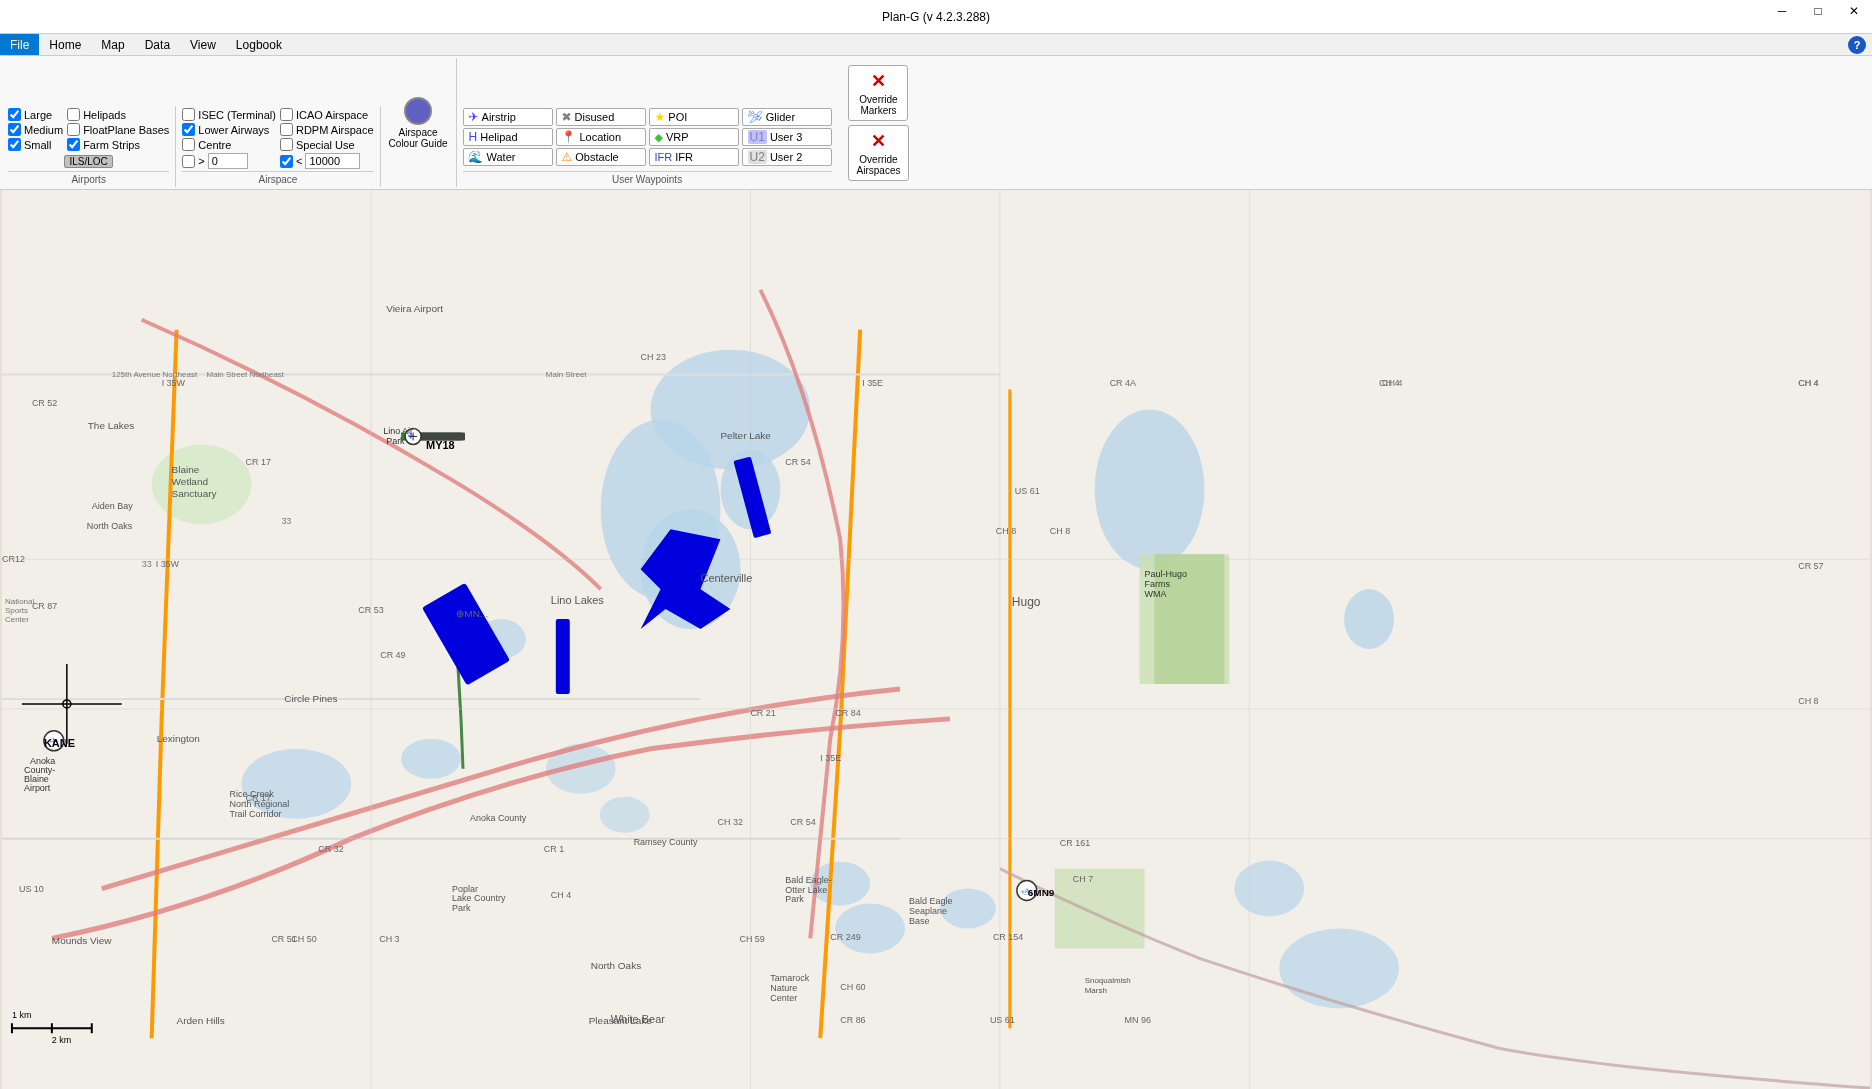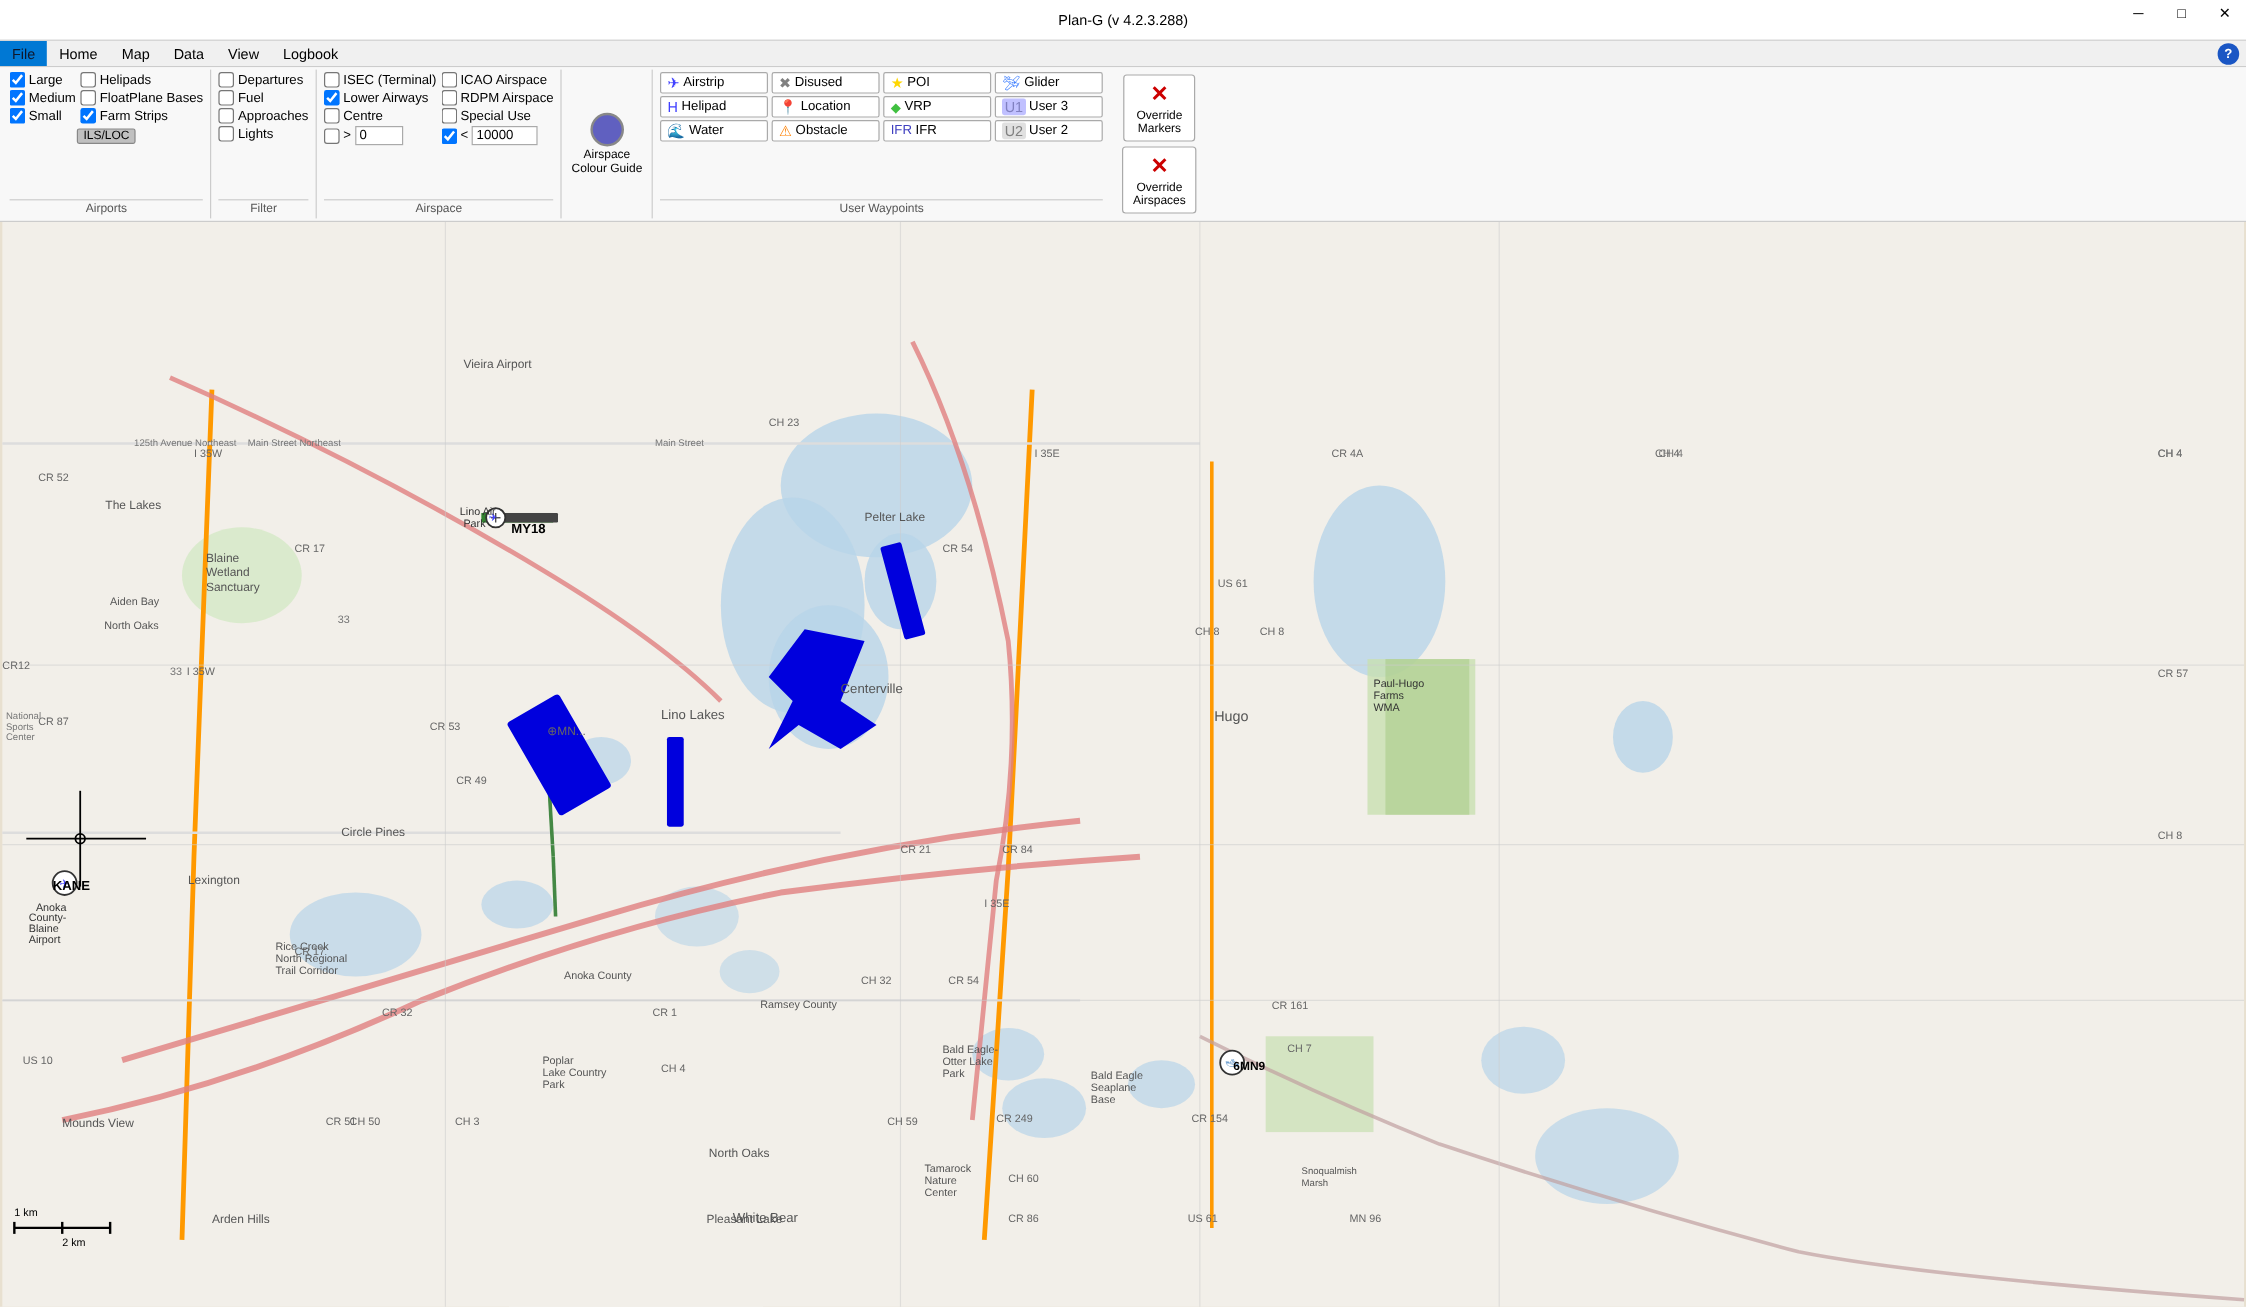--- a/index.html
+++ b/index.html
@@ -41,41 +41,42 @@
       align-items: stretch;
       border-bottom: 1px solid #ccc;
     }
     .menu-item {
       padding: 0 10px;
       display: flex;
       align-items: center;
       cursor: pointer;
       font-size: 12px;
     }
-    .menu-item:hover, .menu-item.active { background: #0078d4; color: #0f172a; }
+    .menu-item:hover, .menu-item.active { background: #0078d4; color: #fef9c3; }
 
     
     #toolbar {
       background: #f8f8f8;
       border-bottom: 1px solid #ccc;
       display: flex;
       align-items: stretch;
       padding: 2px;
       flex-wrap: wrap;
       min-height: 95px;
     }
 
     .toolbar-group {
       border-right: 1px solid #ccc;
       padding: 2px 6px;
       display: flex;
       flex-direction: column;
       justify-content: flex-start;
       gap: 2px;
       min-width: fit-content;
+      margin-top: 48px;
     }
     .toolbar-group-label {
       font-size: 10px;
       color: #555;
       text-align: center;
       padding-top: 2px;
       border-top: 1px solid #ccc;
       margin-top: auto;
     }
 
@@ -254,41 +255,20 @@
           <label for="cb-farmstrips">Farm Strips</label>
         </div>
       </div>
     </div>
     <div style="display:flex; justify-content:center; margin-top:2px;">
       <span class="ils-tag">ILS/LOC</span>
     </div>
     <div class="toolbar-group-label">Airports</div>
   </div>
 
-  <div class="toolbar-group">
-    <div class="flex-col">
-      <div class="cb-row">
-        <input type="checkbox" id="cb-departures" style="">
-        <label for="cb-departures">Departures</label>
-      </div>
-      <div class="cb-row">
-        <input type="checkbox" id="cb-fuel" style="">
-        <label for="cb-fuel">Fuel</label>
-      </div>
-      <div class="cb-row">
-        <input type="checkbox" id="cb-approaches" style="">
-        <label for="cb-approaches">Approaches</label>
-      </div>
-      <div class="cb-row">
-        <input type="checkbox" id="cb-lights" style="">
-        <label for="cb-lights">Lights</label>
-      </div>
-    </div>
-    <div class="toolbar-group-label">Filter</div>
-  </div>
 
 
   <div class="toolbar-group">
     <div class="flex-row">
       <div class="flex-col">
         <div class="cb-row">
           <input type="checkbox" id="cb-isec-terminal" style="">
           <label for="cb-isec-terminal">ISEC (Terminal)</label>
         </div>
         <div class="cb-row">

